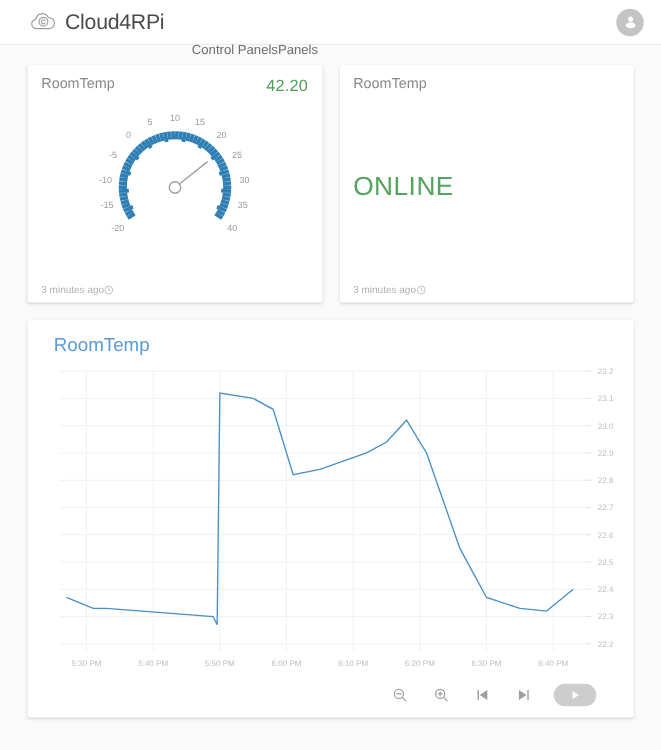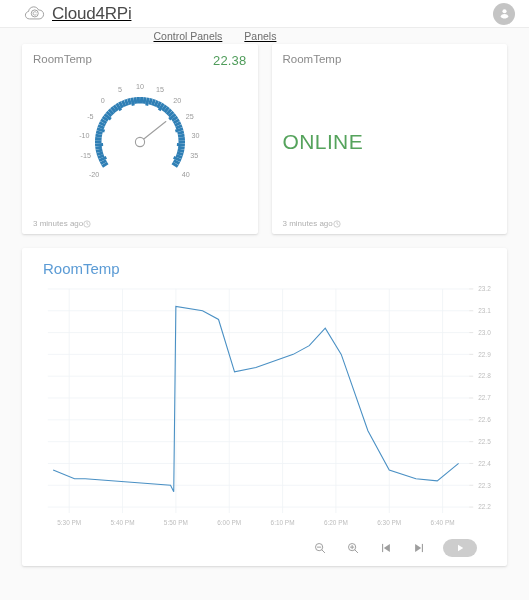--- a/index.html
+++ b/index.html
@@ -5,38 +5,37 @@
   * { box-sizing: border-box; margin: 0; padding: 0; }
   html, body {
     width: 529px; height: 600px;
     background: #fafafa;
     font-family: "Liberation Sans", sans-serif;
     overflow: hidden;
   }
 
   
   #app-header {
-    height: 28px;
+    height: 36px;
     background: #ffffff;
     border-bottom: 1px solid #ececec;
     display: flex;
     align-items: center;
     padding: 0 14px 0 24px;
-    text-decoration: underline;
   }
   #brand { display: flex; align-items: center; gap: 7px; }
   #brand-logo { width: 21px; height: 21px; display: block; }
   #brand-title {
     font-size: 17px;
     color: #4a4a4a;
     letter-spacing: -0.2px;
     font-weight: 400;
     white-space: nowrap;
   }
-  #main-nav { display: flex; align-items: center; gap: 22px; margin-left: 22px; margin-top: 44px; }
+  #main-nav { display: flex; align-items: center; margin-left: 22px; margin-top: 44px; }
   .nav-link {
     font-size: 10.5px;
     color: #6d6d6d;
     white-space: nowrap;
     cursor: pointer;
   }
   #header-spacer { flex: 1 1 auto; }
   #avatar-button {
     width: 22px; height: 22px;
     border-radius: 50%;
@@ -162,21 +161,21 @@
   </div>
 </div>
 
 <div id="page-body">
 
   <div id="widget-row">
 
     <div class="card widget-card">
       <div class="widget-head">
         <span class="widget-title">RoomTemp</span>
-        <span class="widget-value">22.38</span>
+        <span class="widget-value">42.20</span>
       </div>
       <div class="widget-body">
         <div id="gauge-wrap">
           <svg id="gauge-svg" width="150" height="125" viewBox="0 0 150 125">
             <g id="gauge-ticks">
                 <line x1="42.68" y1="92.92" x2="37.22" y2="96.45" stroke="#2f7fb5" stroke-width="3.0" stroke-linecap="butt"></line>
                 <line x1="41.25" y1="90.52" x2="35.55" y2="93.64" stroke="#2f7fb5" stroke-width="3.0" stroke-linecap="butt"></line>
                 <line x1="41.35" y1="87.39" x2="34.08" y2="90.72" stroke="#2f7fb5" stroke-width="3.0" stroke-linecap="butt"></line>
                 <line x1="38.92" y1="85.43" x2="32.83" y2="87.70" stroke="#2f7fb5" stroke-width="3.0" stroke-linecap="butt"></line>
                 <line x1="38.04" y1="82.77" x2="31.80" y2="84.59" stroke="#2f7fb5" stroke-width="3.0" stroke-linecap="butt"></line>

